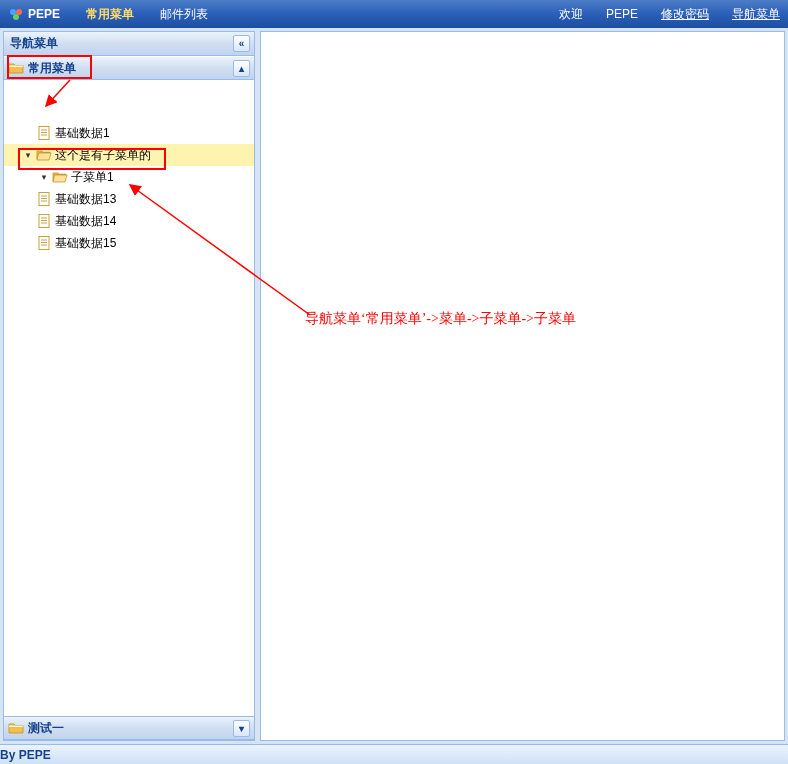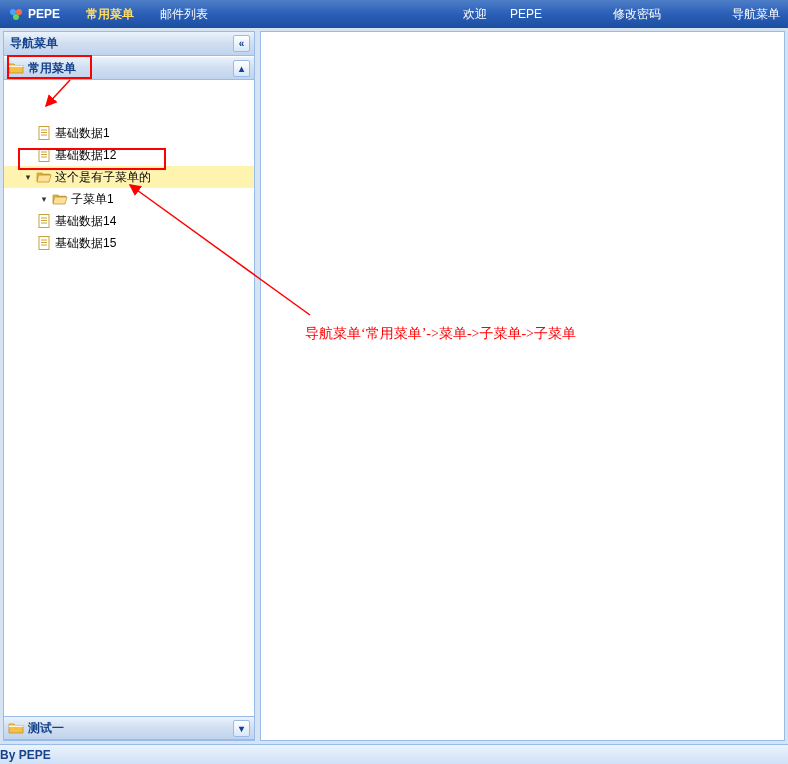--- a/index.html
+++ b/index.html
@@ -7,21 +7,21 @@
 
   
   .header { height: 28px; background: linear-gradient(#4d7ec7, #2b5fb8 50%, #1c4fa1); display: flex; align-items: center; padding: 8px 8px; color: #fff; }
   .logo-icon { width: 16px; height: 16px; margin-right: 4px; }
   .app-name { font-weight: bold; color: #fff; margin-right: 20px; }
   .top-tabs { display: flex; gap: 14px; }
   .top-tab { color: #fff; cursor: pointer; padding: 4px 6px; }
   .top-tab.active { color: #ffdd66; font-weight: bold; }
   .header-spacer { flex: 1; }
   .header-right { display: flex; gap: 23px; align-items: center; }
-  .header-right a { color: #fff; cursor: pointer; margin-left: 48px; }
+  .header-right a { color: #fff; text-decoration: underline; cursor: pointer; }
   .welcome { color: #fff; }
 
   
   .body-wrap { display: flex; height: 716px; padding: 3px; gap: 5px; background: #d6e3f2; }
   .sidebar { width: 252px; border: 1px solid #99bbe8; background: #fff; display: flex; flex-direction: column; position: relative; }
   .sidebar-title { height: 24px; background: linear-gradient(#ebf3fd,#d0def0 50%,#c1d4ee); border-bottom: 1px solid #99bbe8; color: #15428b; font-weight: bold; display: flex; align-items: center; padding: 4px 6px; position: relative; }
   .collapse-btn { position: absolute; right: 4px; top: 3px; width: 17px; height: 17px; border: 1px solid #99bbe8; border-radius: 2px; background: linear-gradient(#fff,#d7e7fa); color: #15428b; font-size: 10px; display:flex;align-items:center;justify-content:center; cursor:pointer; }
 
   .accordion { flex: 1; display: flex; flex-direction: column; }
   .acc-header { height: 24px; background: linear-gradient(#ebf3fd,#d0def0 50%,#c1d4ee); border-top: 1px solid #fff; border-bottom: 1px solid #99bbe8; color: #15428b; font-weight: bold; display: flex; align-items: center; padding: 0 4px; cursor: pointer; position: relative; }
@@ -46,21 +46,21 @@
   .doc-ico { width: 16px; height: 16px; }
 
   
   .content { flex: 1; border: 1px solid #99bbe8; background: #fff; position: relative; }
 
   
   .footer { height: 24px; background: linear-gradient(#ebf3fd,#c9ddf6); border-top: 1px solid #99bbe8; text-align: left; color: #15428b; font-weight: bold; font-size: 12px; line-height: 20px; }
 
   
   .anno-box { position: absolute; border: 2px solid red; pointer-events: none; }
-  .anno-text { position: absolute; color: red; font-family: SimSun, serif; font-size: 14px; pointer-events: none; margin-top: 15px; }
+  .anno-text { position: absolute; color: red; font-family: SimSun, serif; font-size: 14px; pointer-events: none; }
 
   .anno-svg-overlay { position:absolute; left:0; top:0; width:788px; height:764px; pointer-events:none; }
 </style>
 </head>
 <body>
 
 <div class="header">
   <svg class="logo-icon" viewBox="0 0 16 16">
     <circle cx="5" cy="6" r="3" fill="#4aa3ff"></circle>
       <circle cx="11" cy="6" r="3" fill="#ff6b4a"></circle>
@@ -109,49 +109,49 @@
               <span class="indent"></span>
               <span class="elbow expander"></span>
               <svg class="doc-ico node-icon" viewBox="0 0 16 16">
                 <rect x="3" y="1.5" width="10" height="13" fill="#fff" stroke="#c9a23a"></rect>
                 <line x1="5" y1="5" x2="11" y2="5" stroke="#c9a23a"></line>
                 <line x1="5" y1="7.5" x2="11" y2="7.5" stroke="#c9a23a"></line>
                 <line x1="5" y1="10" x2="11" y2="10" stroke="#c9a23a"></line>
               </svg>
               <span class="node-text">基础数据1</span>
             </div>
-            <div class="tree-row">
-              <span class="indent"></span>
-              <span class="elbow expander"></span>
-              <svg class="doc-ico node-icon" viewBox="0 0 16 16">
-                <rect x="3" y="1.5" width="10" height="13" fill="#fff" stroke="#c9a23a"></rect>
-                <line x1="5" y1="5" x2="11" y2="5" stroke="#c9a23a"></line>
-                <line x1="5" y1="7.5" x2="11" y2="7.5" stroke="#c9a23a"></line>
-                <line x1="5" y1="10" x2="11" y2="10" stroke="#c9a23a"></line>
-              </svg>
-              <span class="node-text">基础数据12</span>
-            </div>
             <div class="tree-row selected">
               <span class="indent"></span>
               <span class="elbow expander">▾</span>
               <svg class="folder-open-ico node-icon" viewBox="0 0 16 16">
                 <path fill="#f4c04a" stroke="#b88b1f" stroke-width="0.7" d="M1 4h5l1.2 1.2H14V6H3L1 12z"></path>
                 <path fill="#ffe19a" stroke="#b88b1f" stroke-width="0.7" d="M2.5 6H15l-2 7H1z"></path>
               </svg>
               <span class="node-text">这个是有子菜单的</span>
             </div>
             <div class="tree-row">
               <span class="indent"></span>
               <span class="indent"></span>
               <span class="elbow expander">▾</span>
               <svg class="folder-open-ico node-icon" viewBox="0 0 16 16">
                 <path fill="#f4c04a" stroke="#b88b1f" stroke-width="0.7" d="M1 4h5l1.2 1.2H14V6H3L1 12z"></path>
                 <path fill="#ffe19a" stroke="#b88b1f" stroke-width="0.7" d="M2.5 6H15l-2 7H1z"></path>
               </svg>
               <span class="node-text">子菜单1</span>
+            </div>
+            <div class="tree-row">
+              <span class="indent"></span>
+              <span class="elbow expander"></span>
+              <svg class="doc-ico node-icon" viewBox="0 0 16 16">
+                <rect x="3" y="1.5" width="10" height="13" fill="#fff" stroke="#c9a23a"></rect>
+                <line x1="5" y1="5" x2="11" y2="5" stroke="#c9a23a"></line>
+                <line x1="5" y1="7.5" x2="11" y2="7.5" stroke="#c9a23a"></line>
+                <line x1="5" y1="10" x2="11" y2="10" stroke="#c9a23a"></line>
+              </svg>
+              <span class="node-text">基础数据13</span>
             </div>
             <div class="tree-row">
               <span class="indent"></span>
               <span class="elbow expander"></span>
               <svg class="doc-ico node-icon" viewBox="0 0 16 16">
                 <rect x="3" y="1.5" width="10" height="13" fill="#fff" stroke="#c9a23a"></rect>
                 <line x1="5" y1="5" x2="11" y2="5" stroke="#c9a23a"></line>
                 <line x1="5" y1="7.5" x2="11" y2="7.5" stroke="#c9a23a"></line>
                 <line x1="5" y1="10" x2="11" y2="10" stroke="#c9a23a"></line>
               </svg>

